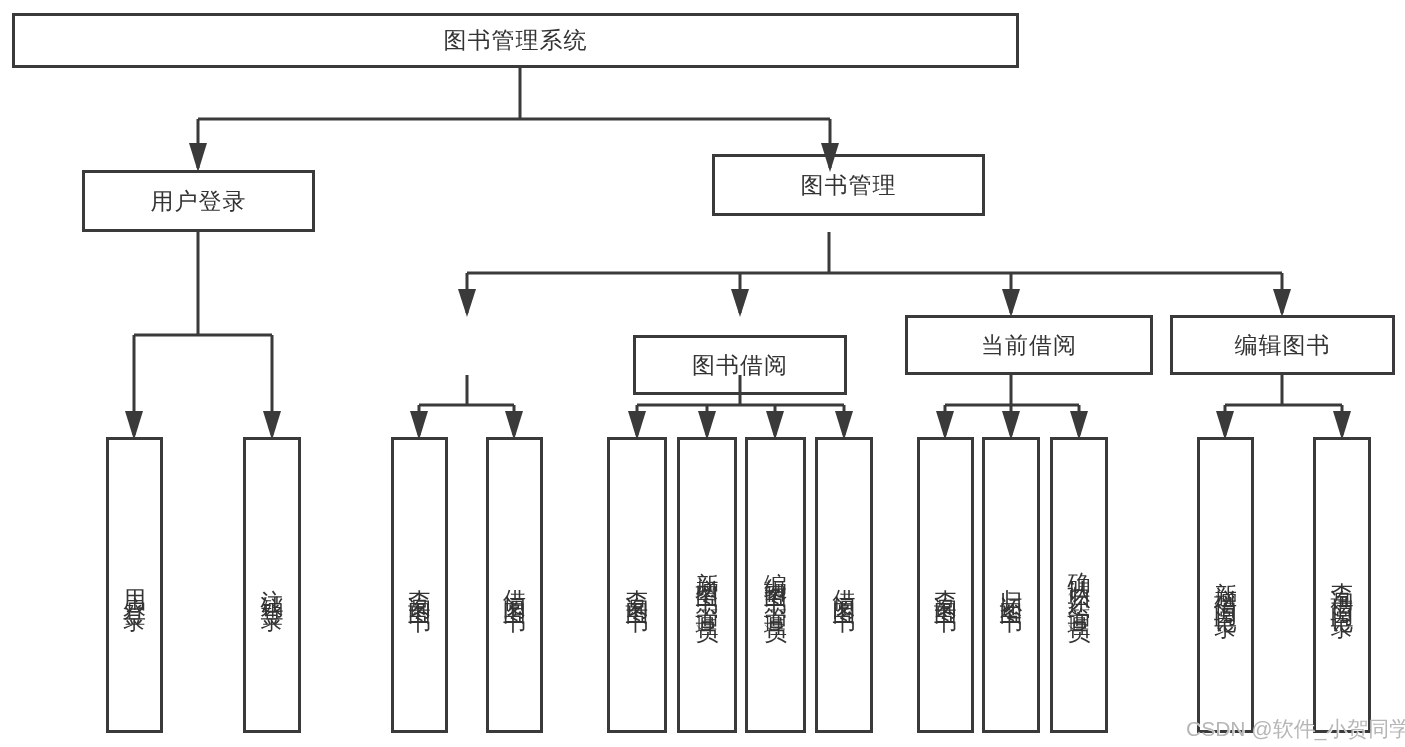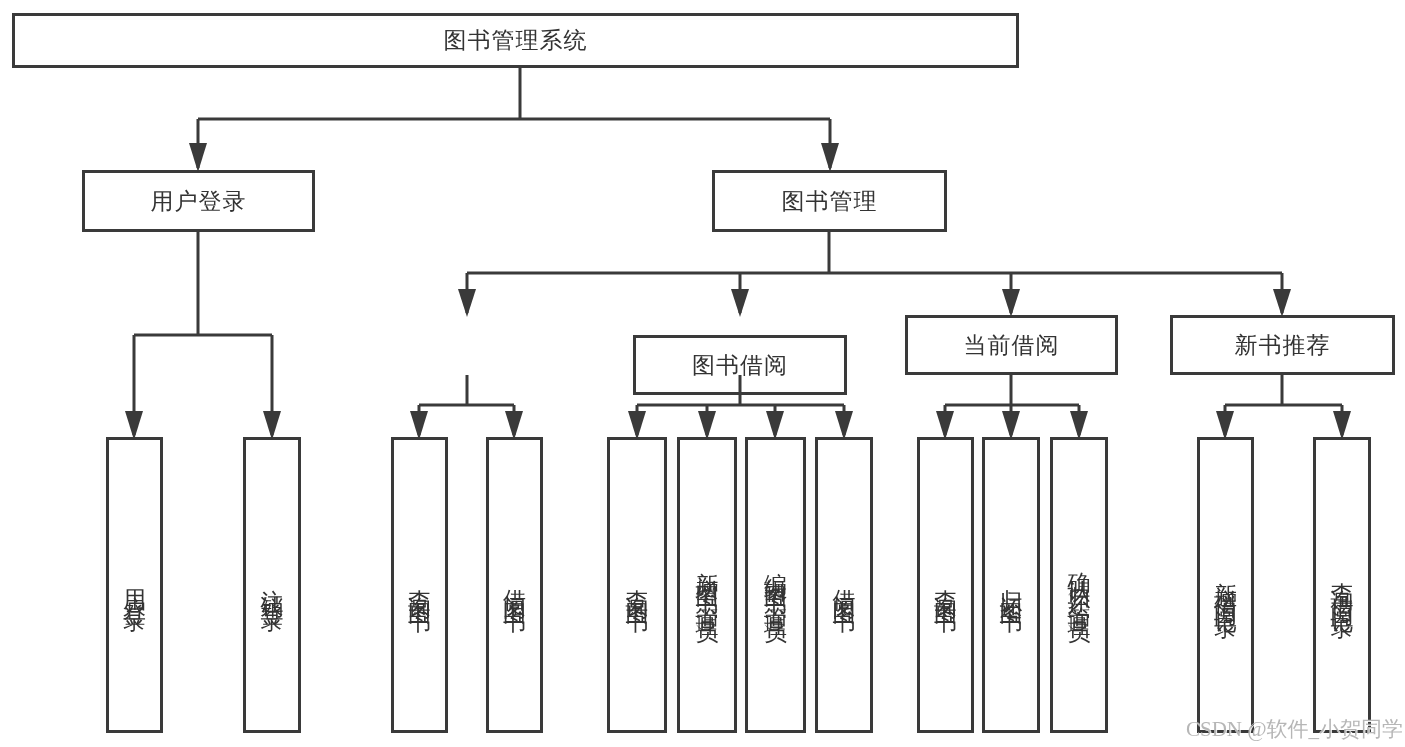--- a/index.html
+++ b/index.html
@@ -1,20 +1,20 @@
 <!DOCTYPE html>
 <html><head>
 <meta charset="utf-8">
 <style>
   html,body{margin:0;padding:0;background:#ffffff;}
   #canvas{
     position:relative;
     width:1405px;height:747px;
     background:#ffffff;
-    font-family:Liberation Serif, serif;
+    font-family:Liberation Sans, sans-serif;
     overflow:hidden;
   }
   .node{
     position:absolute;
     box-sizing:border-box;
     background:#ffffff;
     border:3px solid #3a3a3a;
     color:#333333;
     display:flex;
     align-items:center;
@@ -31,25 +31,25 @@
     text-orientation:mixed;
     font-size:23px;
     letter-spacing:7px;
     line-height:1;
     text-align:center;
   }
   
   #n-root{left:12px;top:13px;width:1007px;height:55px;}
   
   #n-userlogin{left:82px;top:170px;width:233px;height:62px;}
-  #n-bookmgmt{left:712px;top:170px;width:235px;height:62px;}
+  #n-bookmgmt{left:712px;top:154px;width:273px;height:62px;}
   
   #n-newbook{left:361px;top:315px;width:212px;height:60px;}
   #n-borrowing{left:633px;top:315px;width:214px;height:60px;margin-top:20px;}
-  #n-current{left:905px;top:315px;width:213px;height:60px;}
+  #n-current{left:905px;top:315px;width:248px;height:60px;}
   #n-records{left:1170px;top:315px;width:225px;height:60px;}
   
   .leaf{top:437px;height:296px;}
   #l-a1{left:106px;width:57px;}
   #l-a2{left:243px;width:58px;}
   #l-b1{left:391px;width:57px;}
   #l-b2{left:486px;width:57px;}
   #l-c1{left:607px;width:60px;}
   #l-c2{left:677px;width:60px;}
   #l-c3{left:745px;width:61px;}
@@ -85,21 +85,21 @@
 
 <div id="canvas">
 
   <div class="node hnode" id="n-root">图书管理系统</div>
 
   <div class="node hnode" id="n-userlogin">用户登录</div>
   <div class="node hnode" id="n-bookmgmt">图书管理</div>
 
   <div class="node hnode" id="n-borrowing">图书借阅</div>
   <div class="node hnode" id="n-current">当前借阅</div>
-  <div class="node hnode" id="n-records">新书推荐</div>
+  <div class="node hnode" id="n-records">编辑图书</div>
 
   <div class="node vnode leaf" id="l-a1">用户登录</div>
   <div class="node vnode leaf" id="l-a2">注销登录</div>
 
   <div class="node vnode leaf" id="l-b1">查询图书</div>
   <div class="node vnode leaf" id="l-b2">借阅图书</div>
 
   <div class="node vnode leaf" id="l-c1">查询图书</div>
   <div class="node vnode leaf" id="l-c2">新增图书（管理员）</div>
   <div class="node vnode leaf" id="l-c3">编辑图书（管理员）</div>

